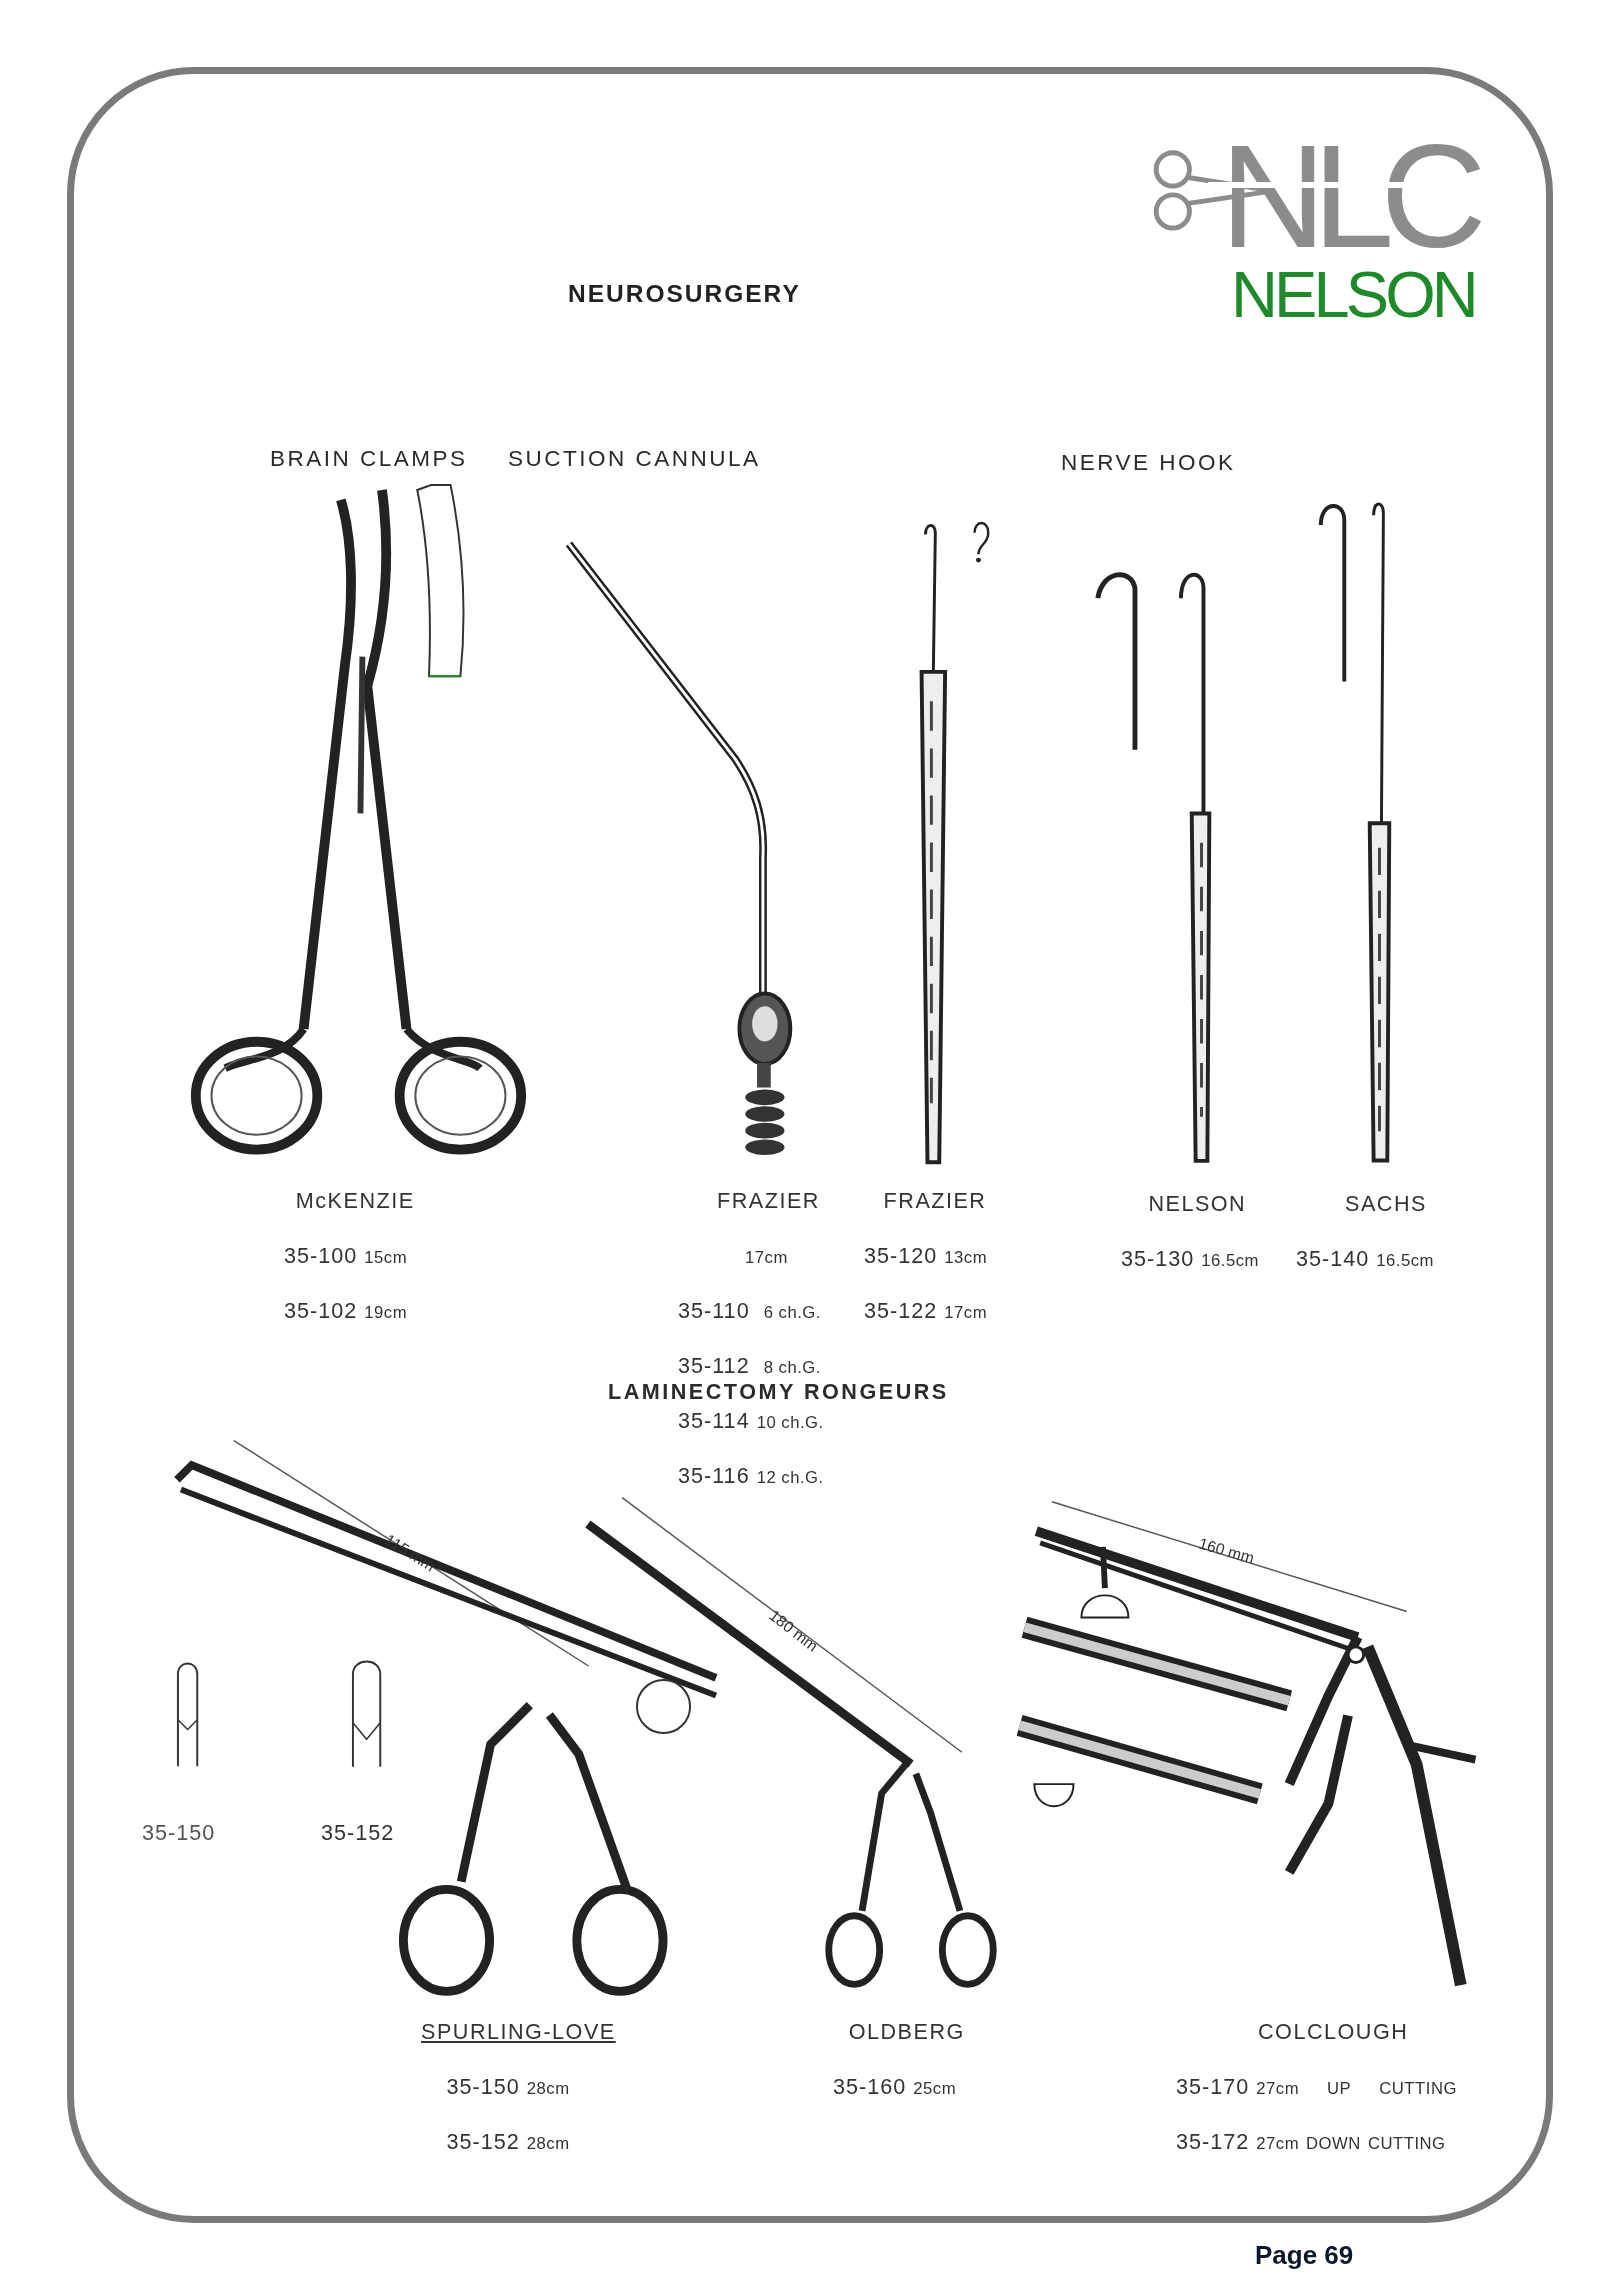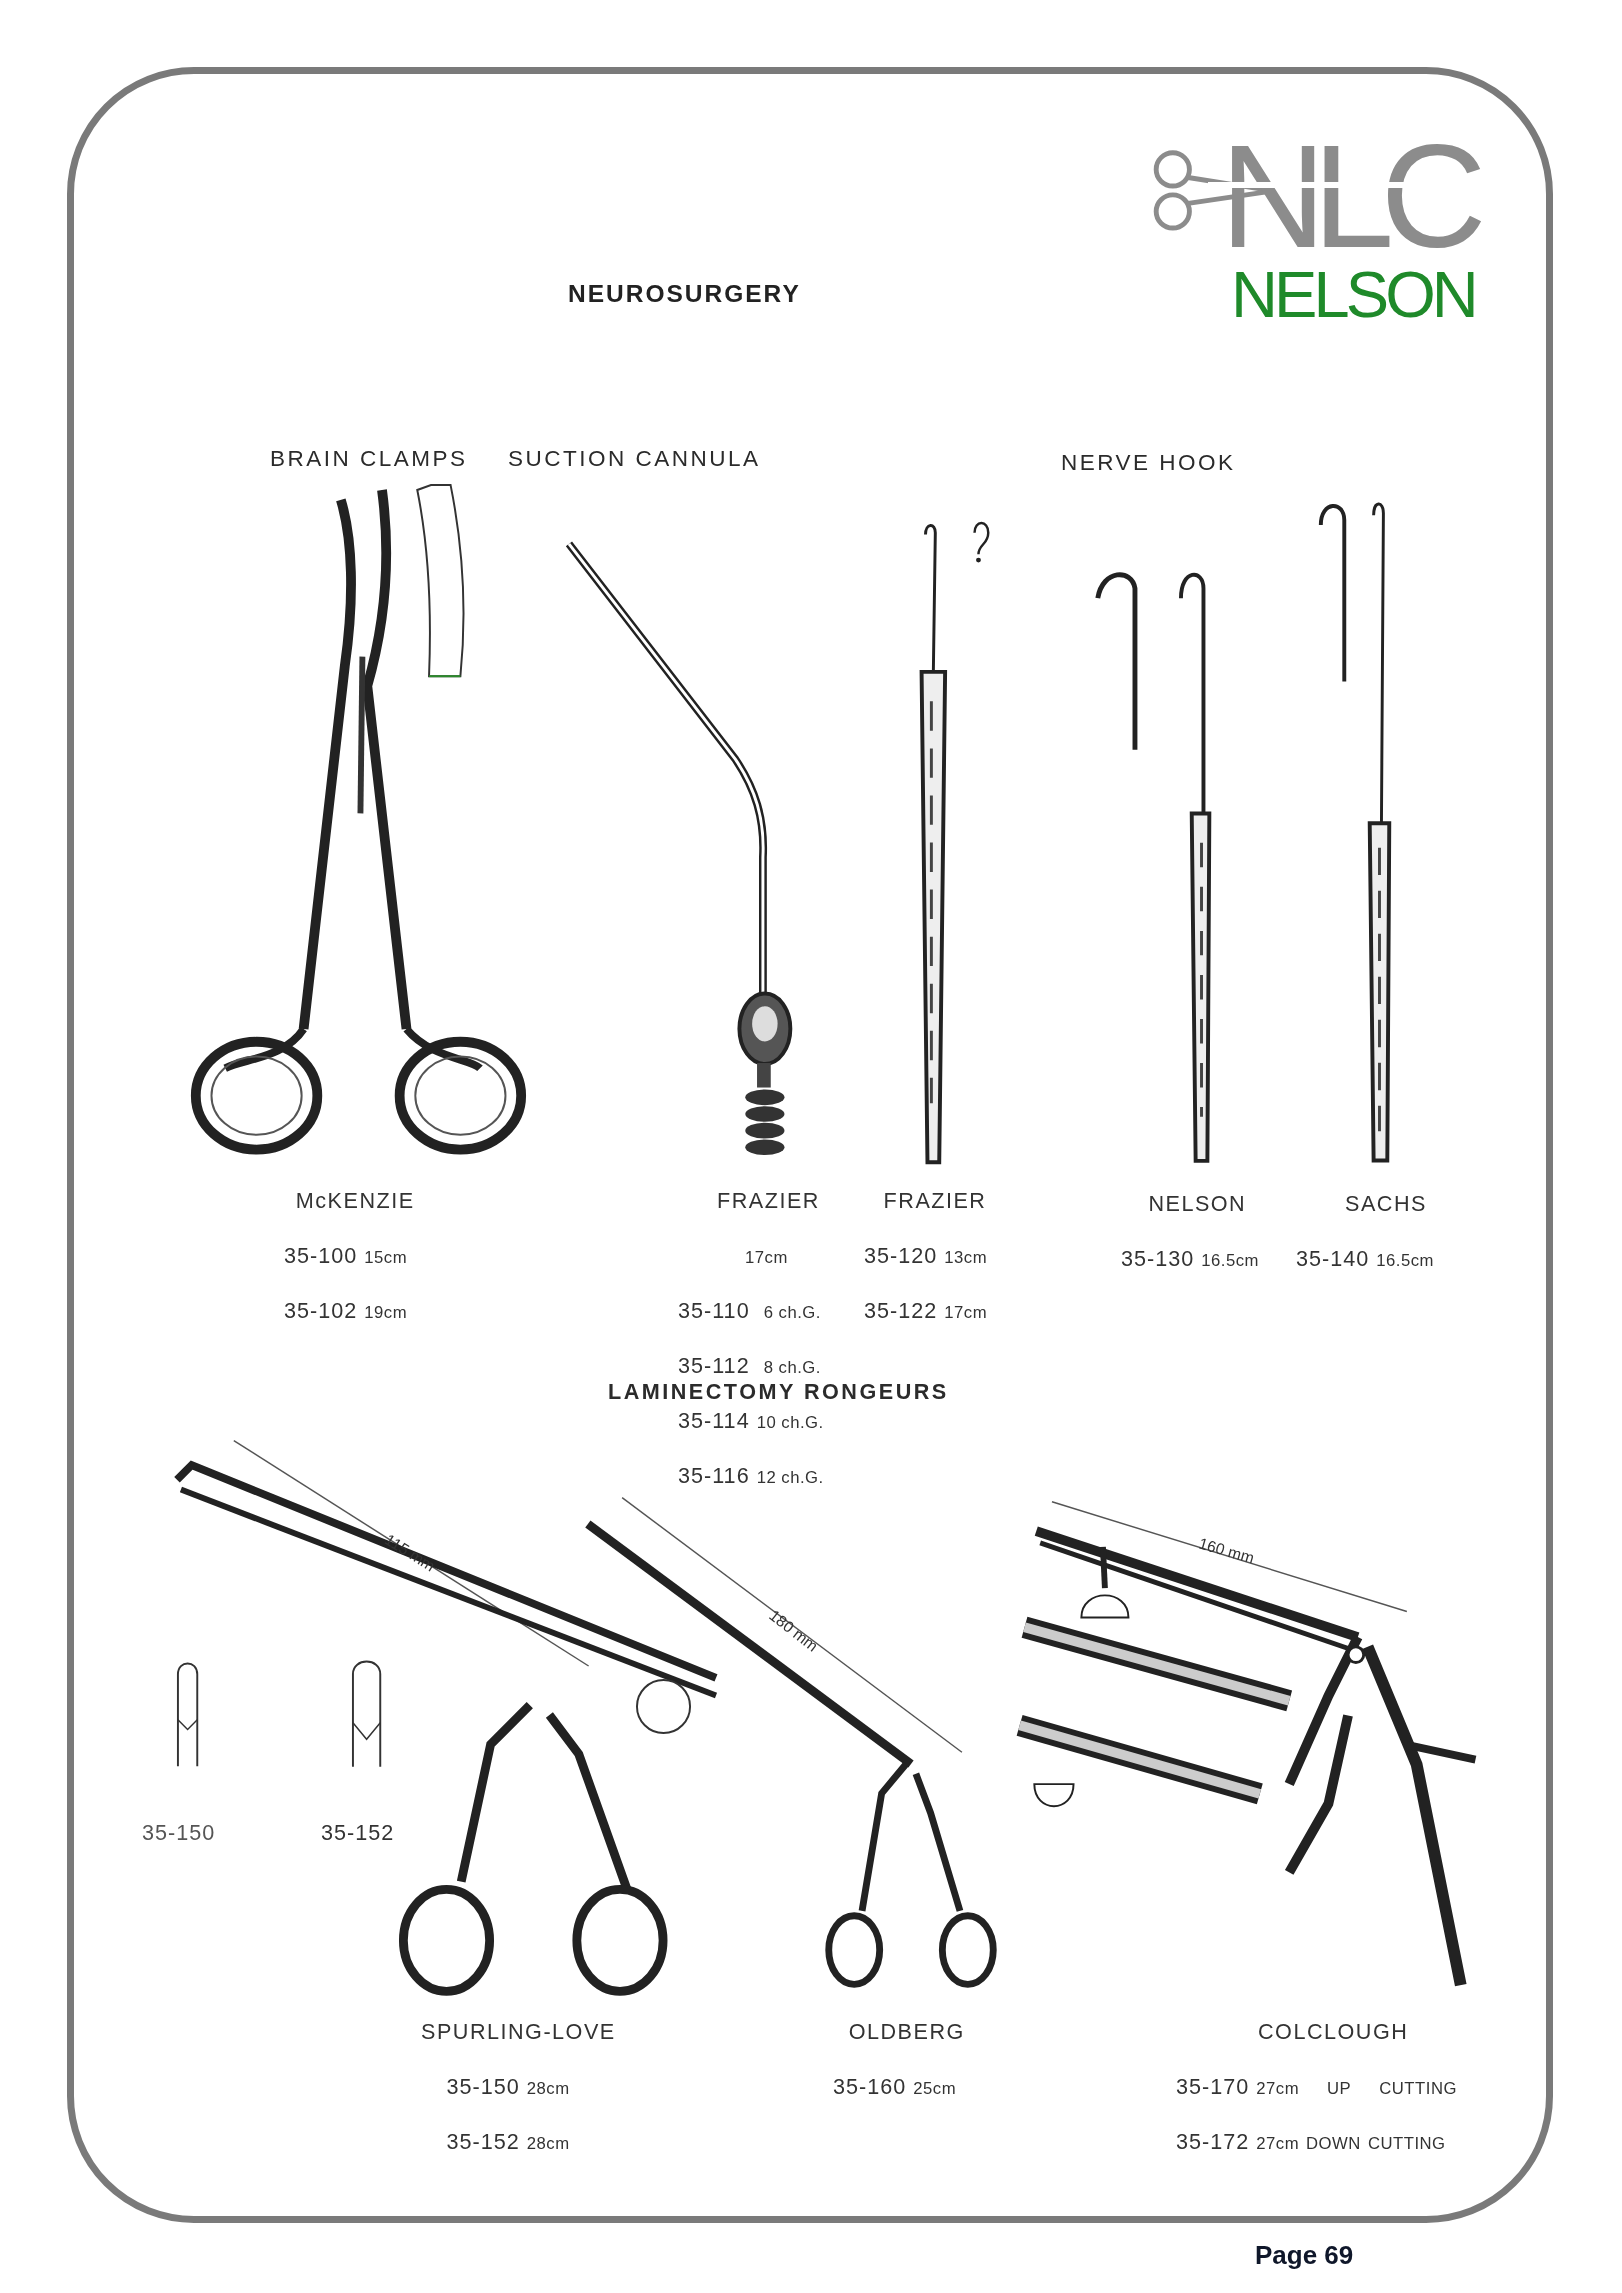--- a/index.html
+++ b/index.html
@@ -133,21 +133,21 @@
   <path d="M2 110 L2 15 C2 0 22 0 22 15 L22 110" fill="none" stroke="#333" stroke-width="2"></path>
   <path d="M2 62 L12 72 L22 62" fill="none" stroke="#333" stroke-width="1.5"></path>
 </svg>
 <svg width="39" height="108" style="left:351px;top:1659px;" viewBox="0 0 40 110">
   <path d="M2 110 L2 15 C2 -2 30 -2 30 15 L30 110" fill="none" stroke="#333" stroke-width="2"></path>
   <path d="M2 65 L16 82 L30 65" fill="none" stroke="#333" stroke-width="1.5"></path>
 </svg>
 <div class="abs line" style="left:142px;top:1791px;color:#555;">35-150</div>
 <div class="abs line" style="left:321px;top:1791px;color:#333;">35-152</div>
 <div class="abs" style="left:421px;top:2019px;">
-  <div class="name" style="text-align:left;">SPURLING-LOVE</div>
+  <div class="name" style="text-align:left;text-decoration:underline;">SPURLING-LOVE</div>
   <div class="line" style="margin-left:25.5px;"><span>35-150</span> <small>28cm</small></div>
   <div class="line" style="margin-left:25.5px;"><span>35-152</span> <small>28cm</small></div>
 </div>
 
 <svg width="59" height="59" style="left:635px;top:1678px;" viewBox="0 0 60 60">
   <circle cx="29" cy="29" r="27" fill="none" stroke="#333" stroke-width="2"></circle>
 </svg>
 
 <svg width="431" height="519" style="left:578px;top:1480px;" viewBox="0 0 440 530">
   <line x1="45" y1="18" x2="392" y2="278" stroke="#555" stroke-width="1.5"></line>

